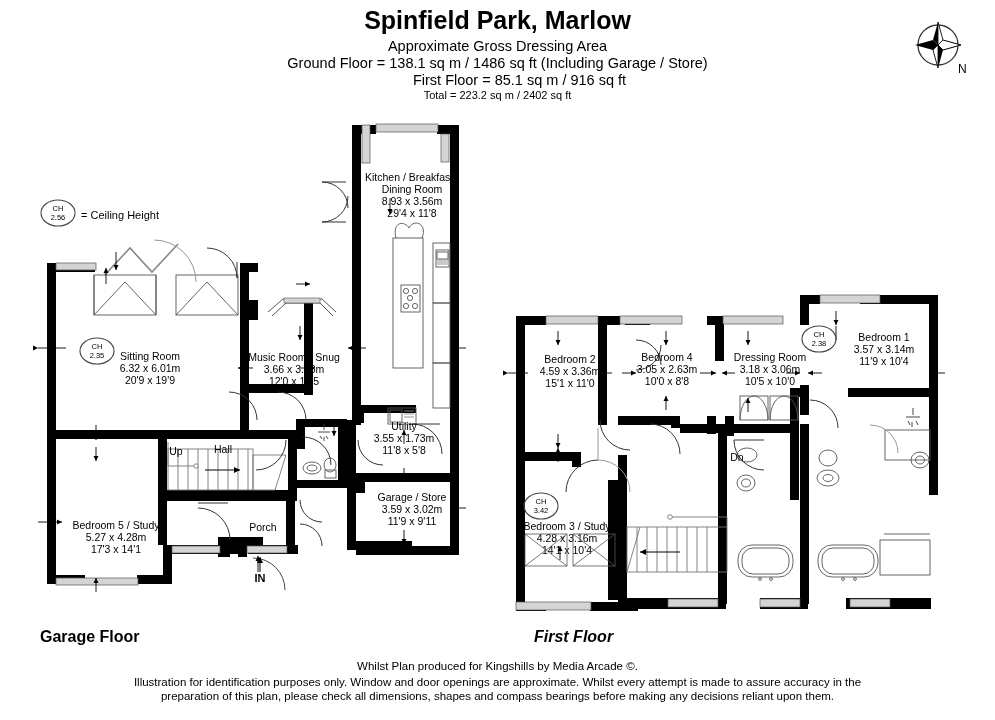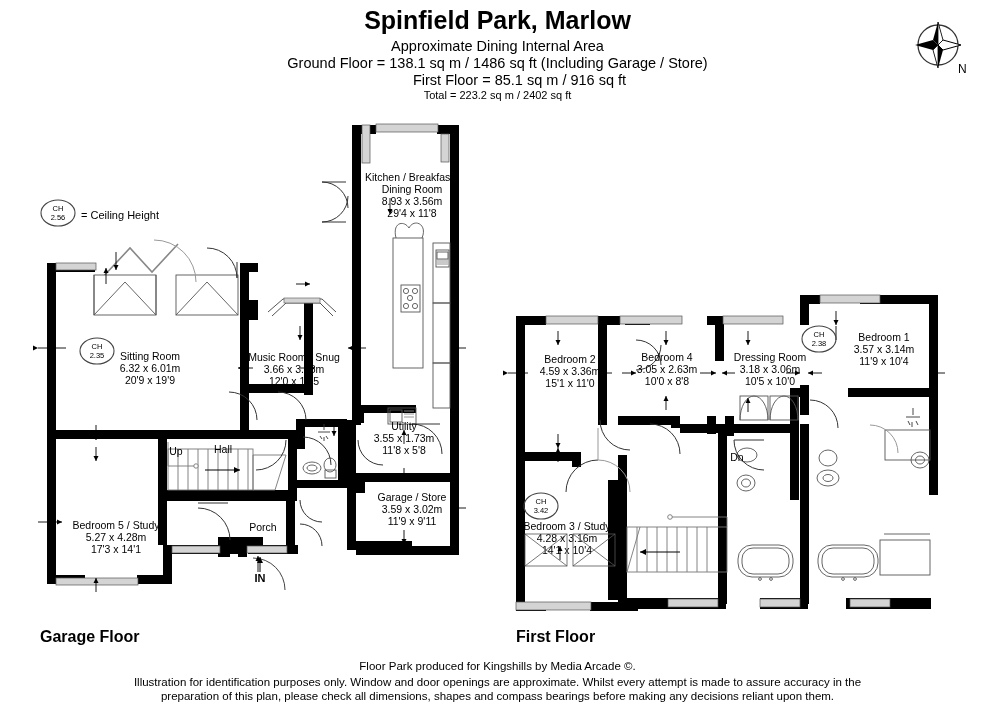--- a/index.html
+++ b/index.html
@@ -11,46 +11,46 @@
   #title{top:6px;font-size:25px;font-weight:bold;letter-spacing:0px;}
   #sub1{top:38px;font-size:14.5px;}
   #sub2{top:55px;font-size:14.5px;}
   #sub3{top:72px;font-size:14.5px;padding-left:22px;}
   #sub4{top:89px;font-size:11px;}
 
   #floorsvg{position:absolute;left:0;top:0;}
 
   .flabel{position:absolute;font-size:16px;font-weight:bold;}
   #gf-label{left:40px;top:628px;}
-  #ff-label{left:516px;top:628px;}
+  #ff-label{left:534px;top:628px;font-style:italic;}
 
   .ft{position:absolute;width:995px;text-align:center;font-size:11.5px;}
   #ft1{top:660px;}
   #ft2{top:676px;}
   #ft3{top:690px;}
 
   #compass-n{position:absolute;left:958px;top:62px;font-size:12px;}
 </style>
 </head>
 <body>
 
 <div id="page">
 
   <div class="hdr" id="title">Spinfield Park, Marlow</div>
-  <div class="hdr" id="sub1">Approximate Dining Internal Area</div>
+  <div class="hdr" id="sub1">Approximate Gross Dressing Area</div>
   <div class="hdr" id="sub2">Ground Floor = 138.1 sq m / 1486 sq ft (Including Garage / Store)</div>
   <div class="hdr" id="sub3">First Floor = 85.1 sq m / 916 sq ft</div>
   <div class="hdr" id="sub4">Total = 223.2 sq m / 2402 sq ft</div>
 
   <div id="compass-n">N</div>
 
   <div class="flabel" id="gf-label">Garage Floor</div>
   <div class="flabel" id="ff-label">First Floor</div>
 
-  <div class="ft" id="ft1">Floor Park produced for Kingshills by Media Arcade ©.</div>
+  <div class="ft" id="ft1">Whilst Plan produced for Kingshills by Media Arcade ©.</div>
   <div class="ft" id="ft2">Illustration for identification purposes only. Window and door openings are approximate. Whilst every attempt is made to assure accuracy in the</div>
   <div class="ft" id="ft3">preparation of this plan, please check all dimensions, shapes and compass bearings before making any decisions reliant upon them.</div>
 
   <svg id="floorsvg" width="995" height="720" viewBox="0 0 995 720">
 
     <defs>
       <marker id="ah" markerWidth="7" markerHeight="7" refX="6" refY="3" orient="auto">
         <path d="M0,0 L6,3 L0,6 z" fill="#000"></path>
       </marker>
       <marker id="ah2" markerWidth="7" markerHeight="7" refX="6" refY="3" orient="auto">

